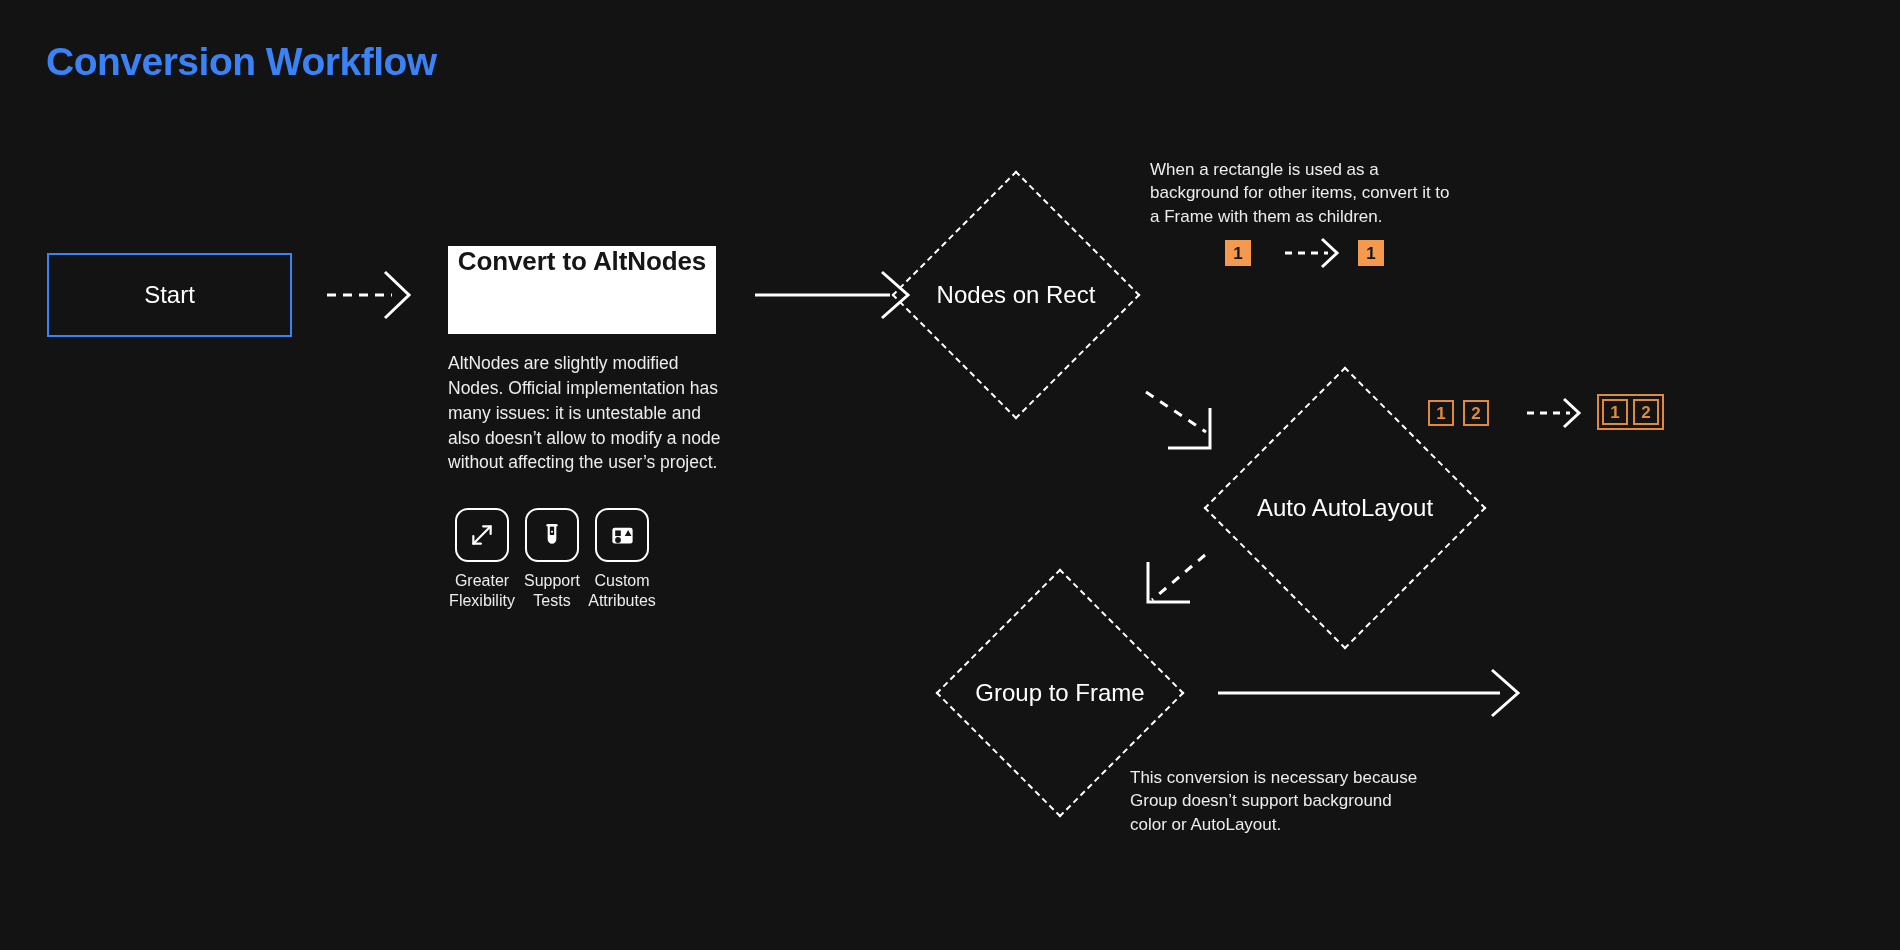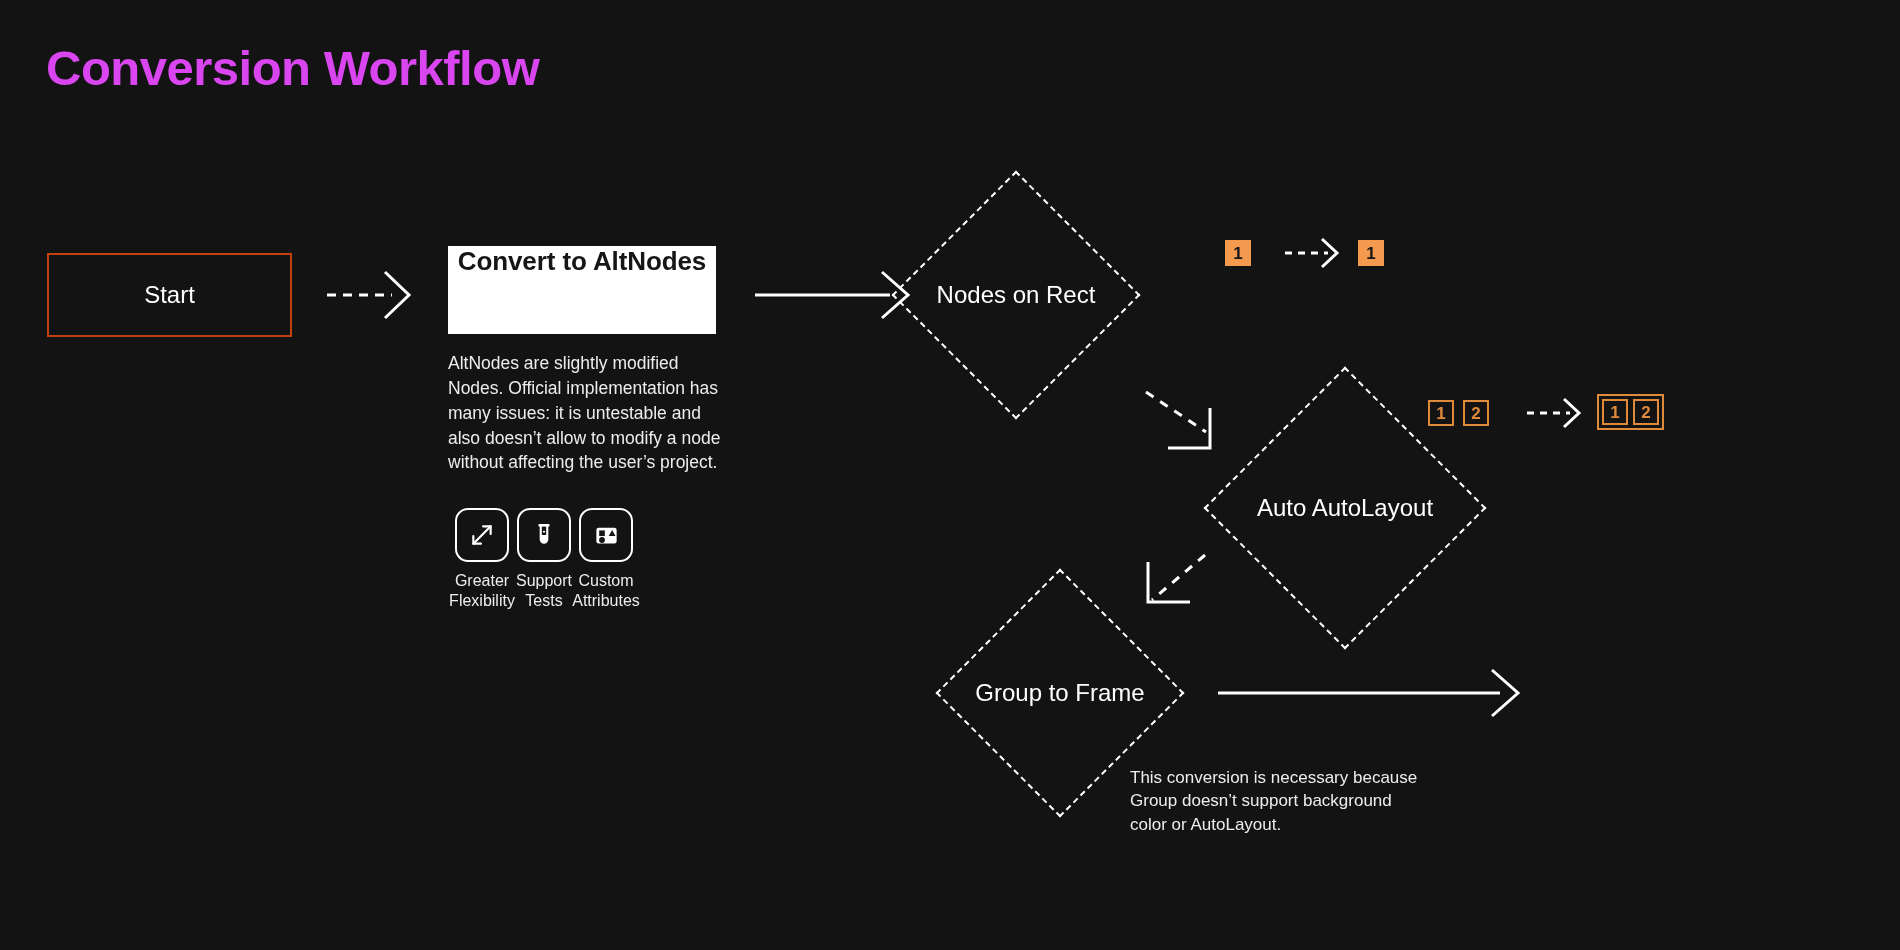--- a/index.html
+++ b/index.html
@@ -18,31 +18,31 @@
     width: 1900px;
     height: 950px;
     background: #131313;
   }
 
   
   .page-title {
     position: absolute;
     left: 46px;
     top: 40px;
-    font-size: 49px;
+    font-size: 39px;
     font-weight: 700;
     letter-spacing: -0.5px;
-    color: #d946ef;
+    color: #3b82f6;
     white-space: nowrap;
   }
 
   
   .term-box {
     position: absolute;
-    border: 2px solid #c2410c;
+    border: 2px solid #3b82f6;
     background: transparent;
     display: flex;
     align-items: center;
     justify-content: center;
     font-size: 24px;
     color: #ffffff;
   }
 
   
   .proc-box {
@@ -93,21 +93,21 @@
     position: absolute;
     font-size: 17.5px;
     line-height: 1.42;
     color: #ededed;
   }
 
   
   .feature-row {
     position: absolute;
     display: flex;
-    gap: 4px;
+    gap: 12px;
   }
   .feature {
     width: 58px;
     display: flex;
     flex-direction: column;
     align-items: center;
   }
   .feature-badge {
     width: 54px;
     height: 54px;
@@ -266,20 +266,21 @@
       <div class="feature-label">Custom
 Attributes</div>
     </div>
   </div>
 
   <div class="diamond-wrap" style="left:928px; top:207px; width:176px; height:176px;">
     <div class="diamond-shape"></div>
     <div class="diamond-label">Nodes on Rect</div>
   </div>
 
+  <div class="note" style="left:1150px; top:158px; width:310px;">When a rectangle is used as a background for other items, convert it to a Frame with them as children.</div>
 
   <div class="badge-row" style="left:1225px; top:240px;">
     <div class="badge-group">
       <div class="num-badge filled">1</div>
     </div>
   </div>
 
   <div class="badge-row" style="left:1358px; top:240px;">
     <div class="badge-group">
       <div class="num-badge filled">1</div>

